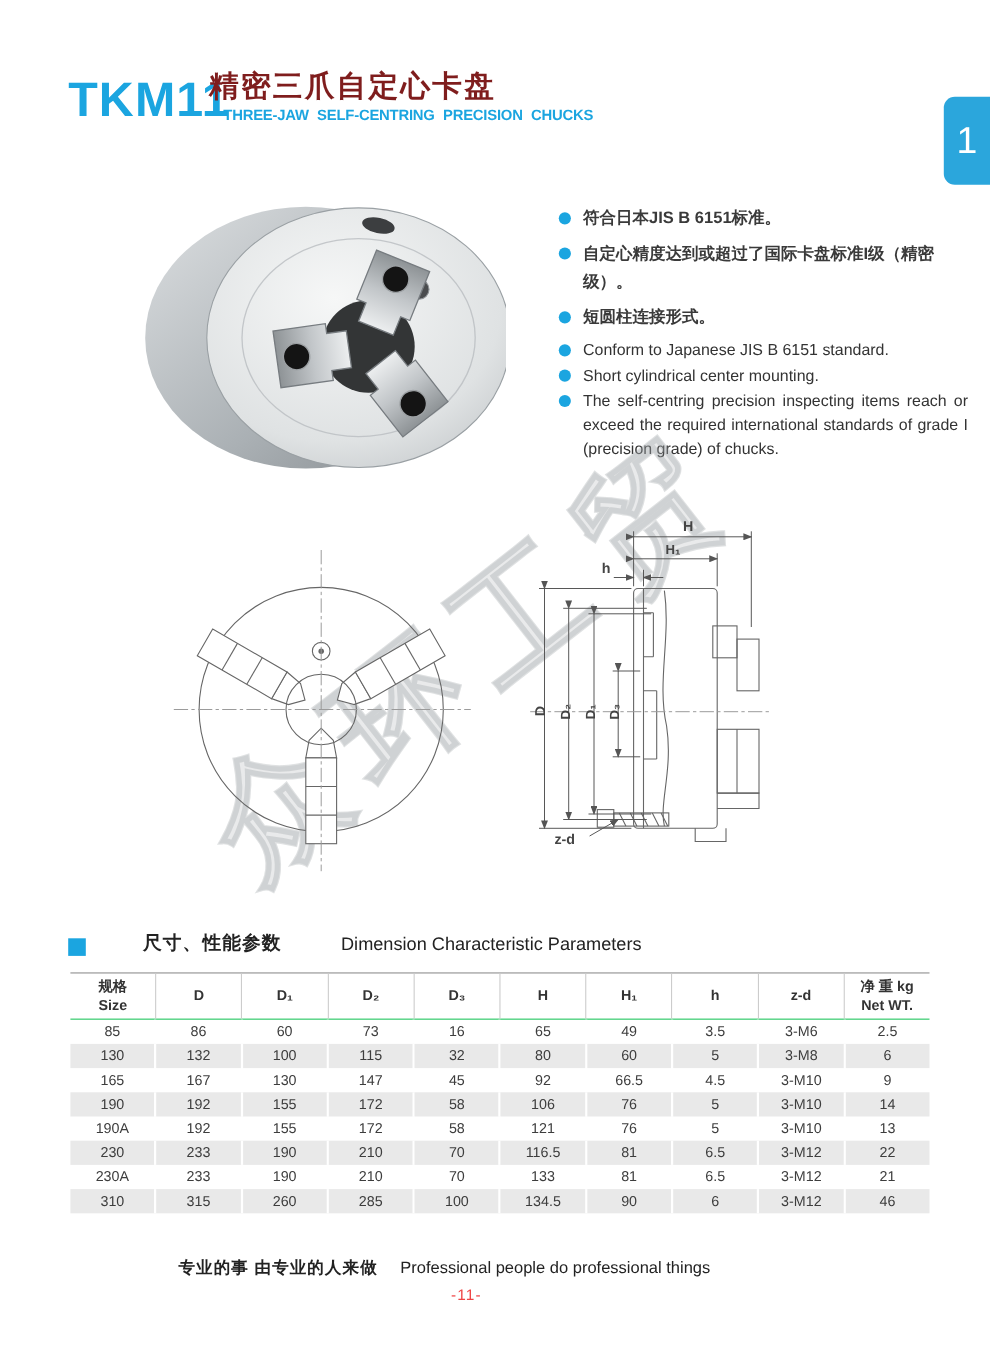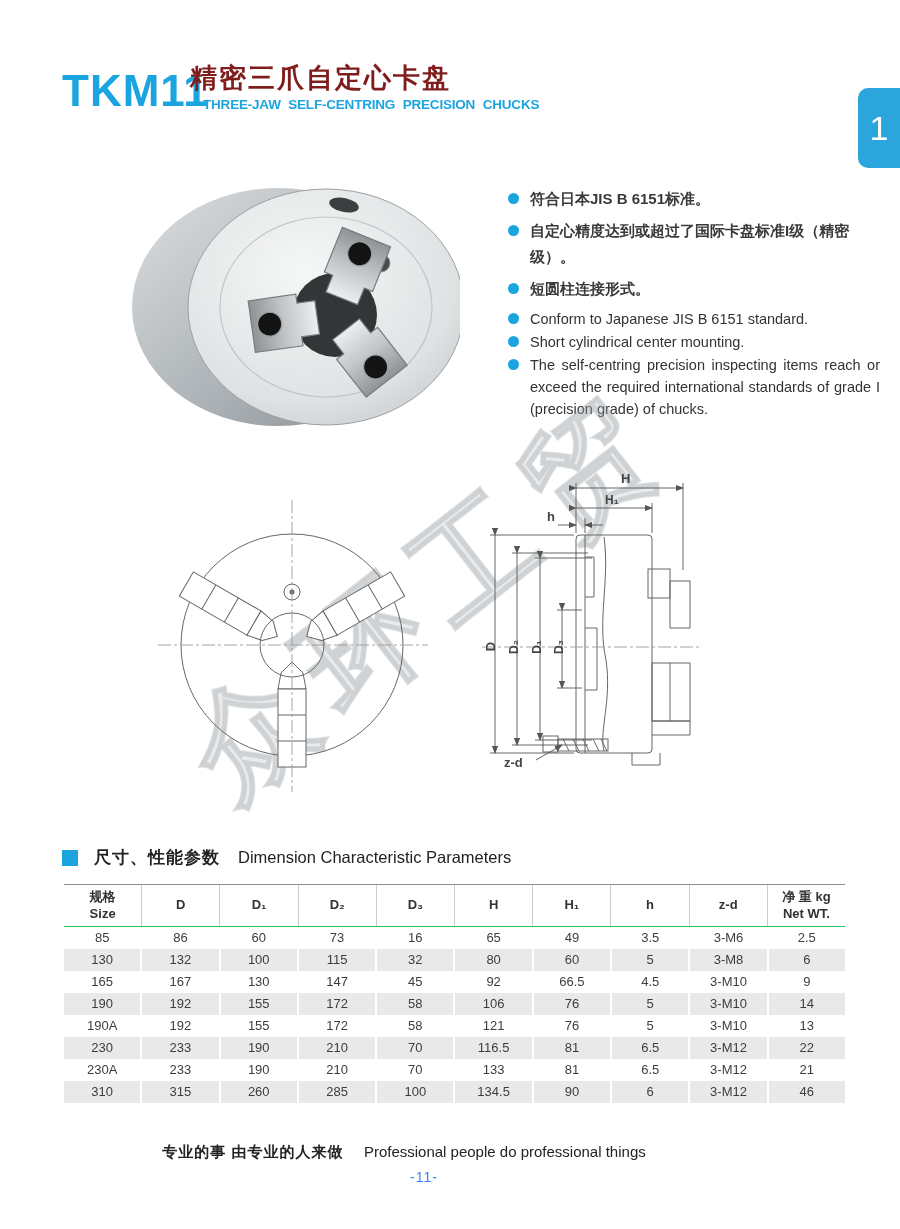--- a/index.html
+++ b/index.html
@@ -33,41 +33,41 @@
              font-size:120px;font-weight:bold;letter-spacing:22px;white-space:nowrap;
              color:rgba(155,160,165,0.22);-webkit-text-stroke:2px rgba(150,155,160,0.30);pointer-events:none;}
 
   
   .front-view{position:absolute;left:140px;top:482px;width:320px;height:330px;}
   .side-view{position:absolute;left:470px;top:450px;width:240px;height:345px;}
   .dim-label{position:absolute;font-size:13px;font-weight:bold;color:#444;line-height:1;}
   .rot{transform:rotate(-90deg);}
 
   
-  .section-header{position:absolute;left:62px;top:846px;display:flex;align-items:center;}
+  .section-header{position:absolute;left:62px;top:846px;display:flex;align-items:flex-end;gap:36px;}
   .blue-square{width:16px;height:16px;background:#1ba5e0;margin-right:16px;}
   .sec-zh{font-size:17px;font-weight:bold;color:#222;letter-spacing:1px;}
   .sec-en{font-size:16.5px;color:#222;margin-left:18px;}
 
   
   .ptable{position:absolute;left:64px;top:884px;width:781px;}
   .thead{display:flex;border-top:1.5px solid #8f8f8f;border-bottom:1px solid #22c55e;height:41px;}
   .thcell{flex:1;display:flex;align-items:center;justify-content:center;text-align:center;
           font-size:13px;font-weight:bold;color:#333;white-space:pre-line;line-height:1.25;}
   .thcell:not(:last-child){border-right:1px solid #ccc;}
   .trow{display:flex;height:22px;}
   .tcell{flex:1;text-align:center;font-size:13px;color:#3d3d3d;line-height:22px;}
   .tcell:not(:last-child){border-right:2px solid #fff;}
   .trow.shade .tcell{background:#e9e9e9;}
 
   
   .footer{position:absolute;left:0;top:1143px;width:808px;text-align:center;}
   .slogan-zh{font-size:15px;font-weight:bold;color:#222;letter-spacing:1px;}
   .slogan-en{font-size:15px;color:#222;margin-left:16px;}
-  .page-num{margin-top:7px;font-size:14px;color:#3b82f6;letter-spacing:1px;margin-left:40px;}
+  .page-num{margin-top:7px;font-size:14px;color:#ef4444;letter-spacing:1px;margin-left:40px;}
 
   svg .thin{stroke:#666;stroke-width:1;fill:none;}
   svg .cline{stroke:#9a9a9a;stroke-width:0.9;fill:none;stroke-dasharray:13 3 3 3;}
   svg .dim{stroke:#555;stroke-width:0.9;fill:none;}
 </style>
 </head>
 <body>
 
 <div class="page">
 

